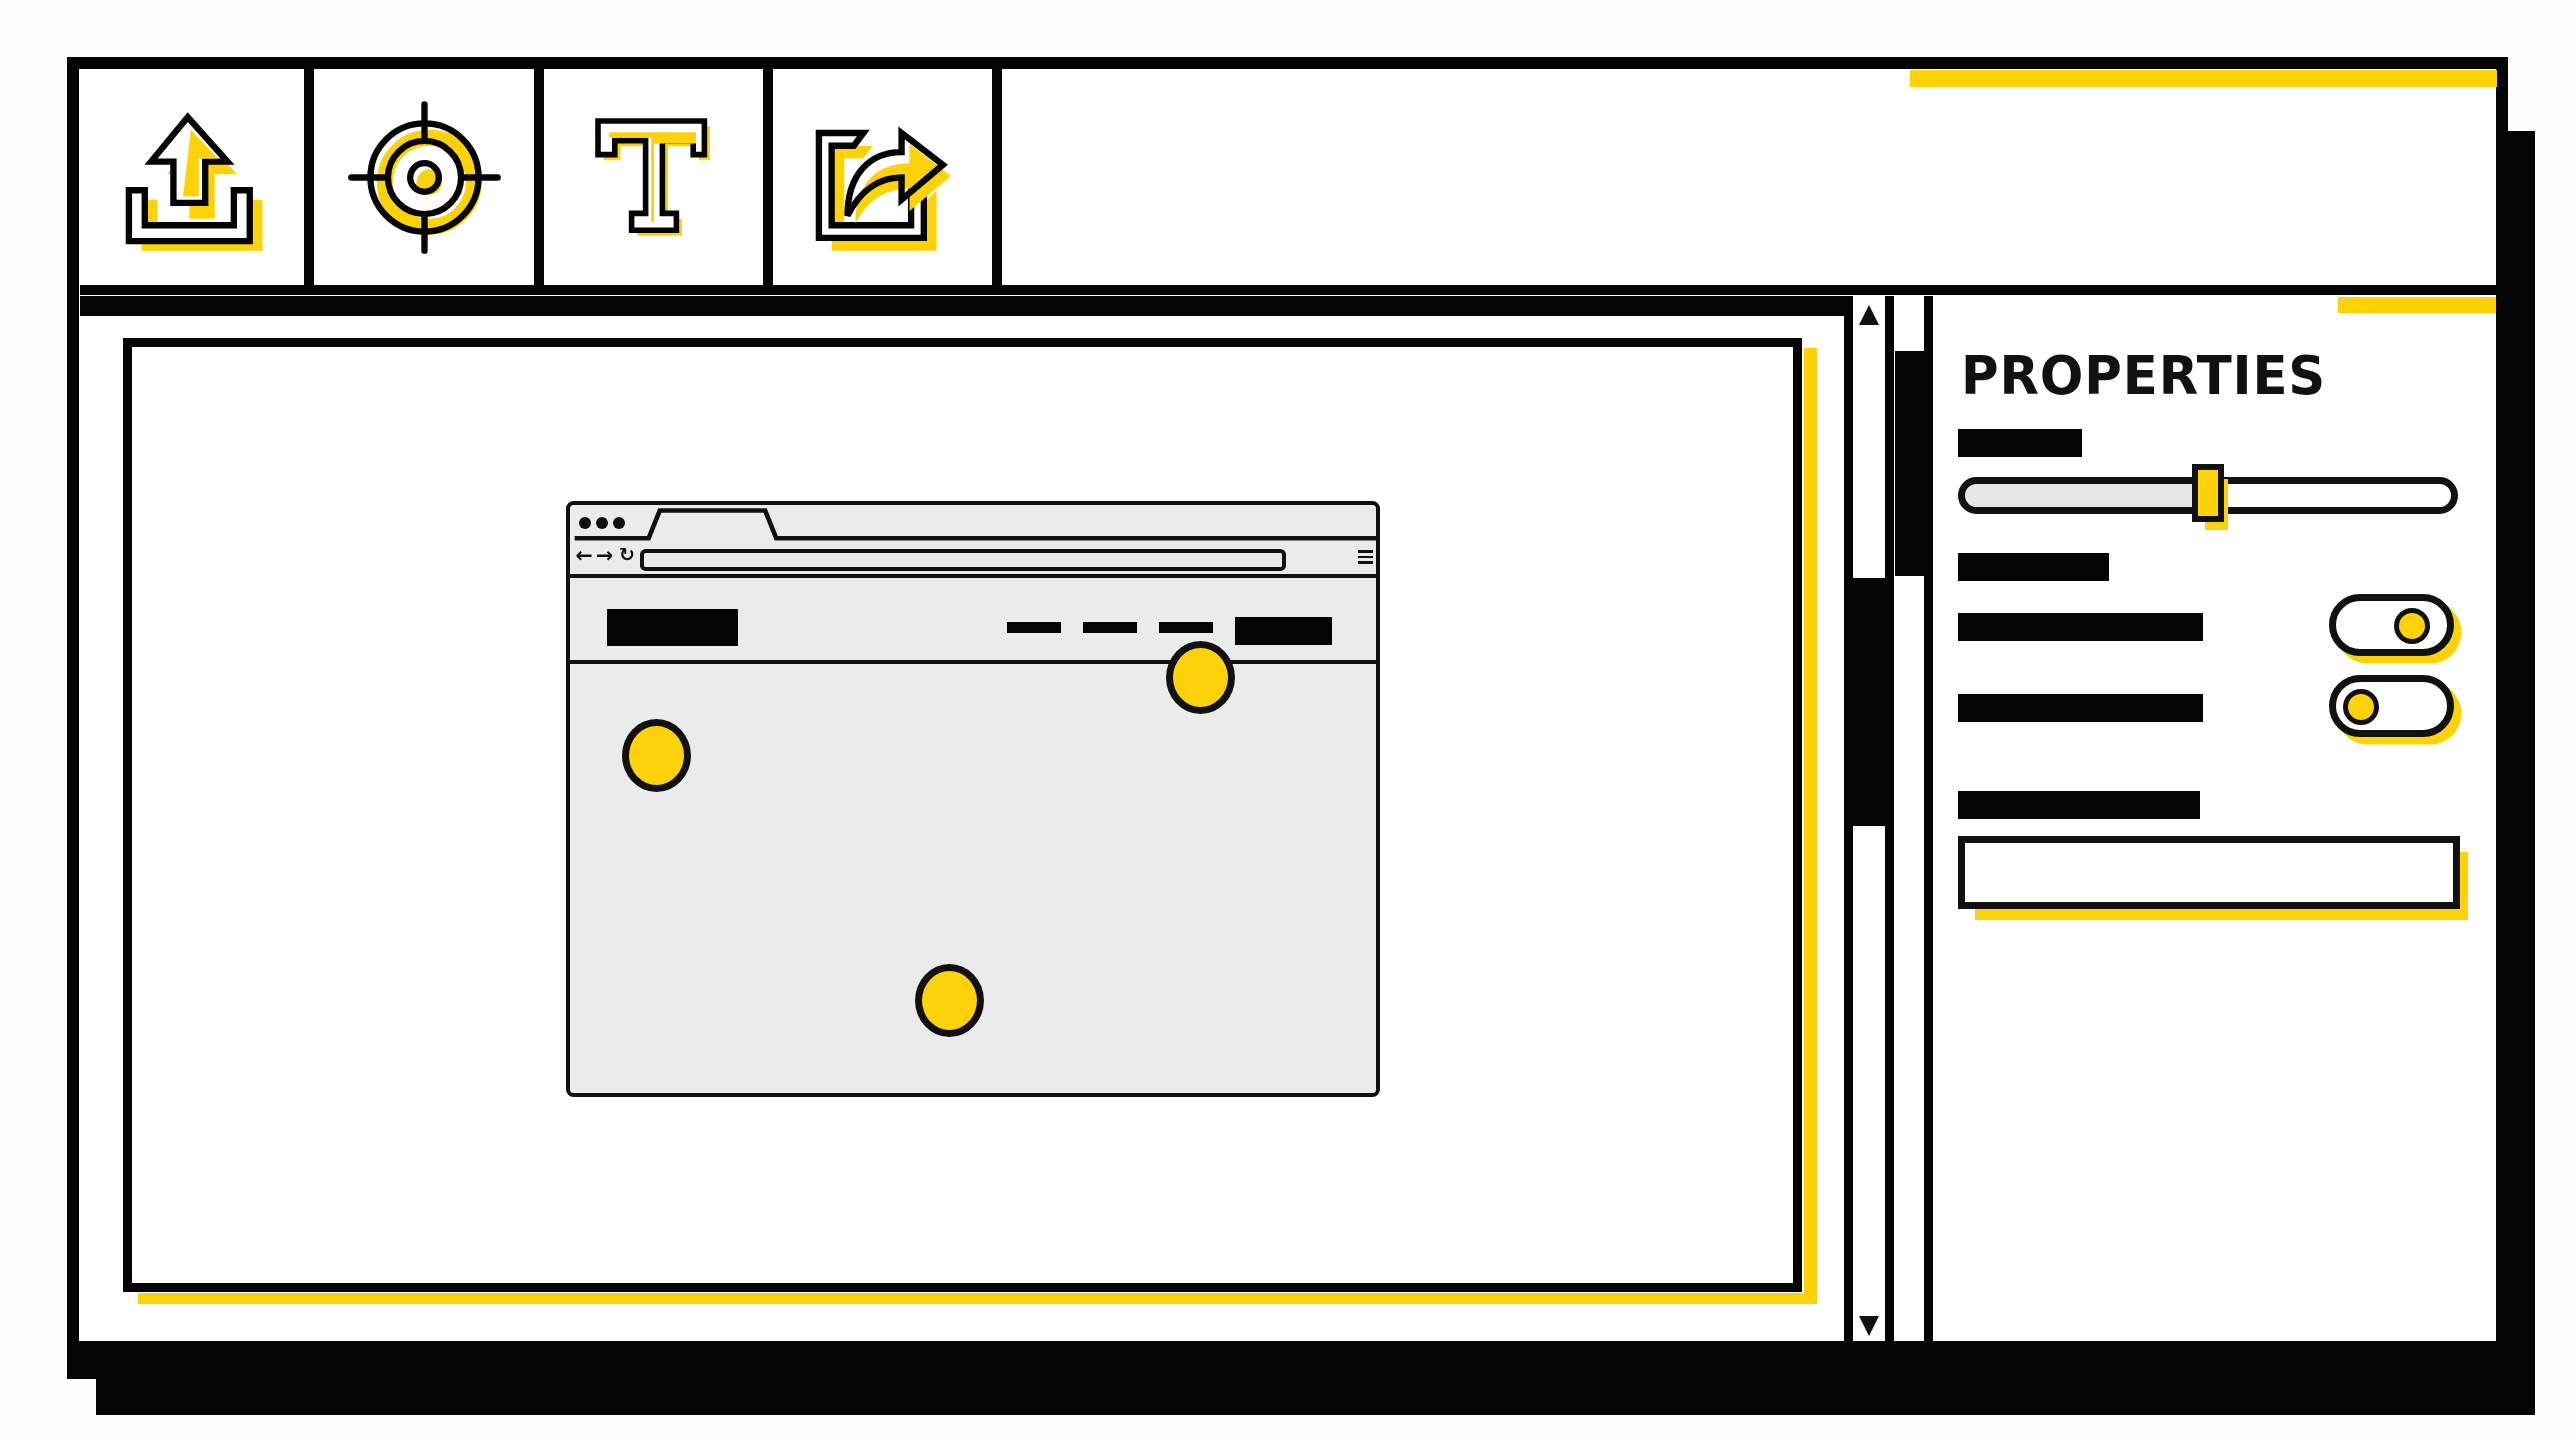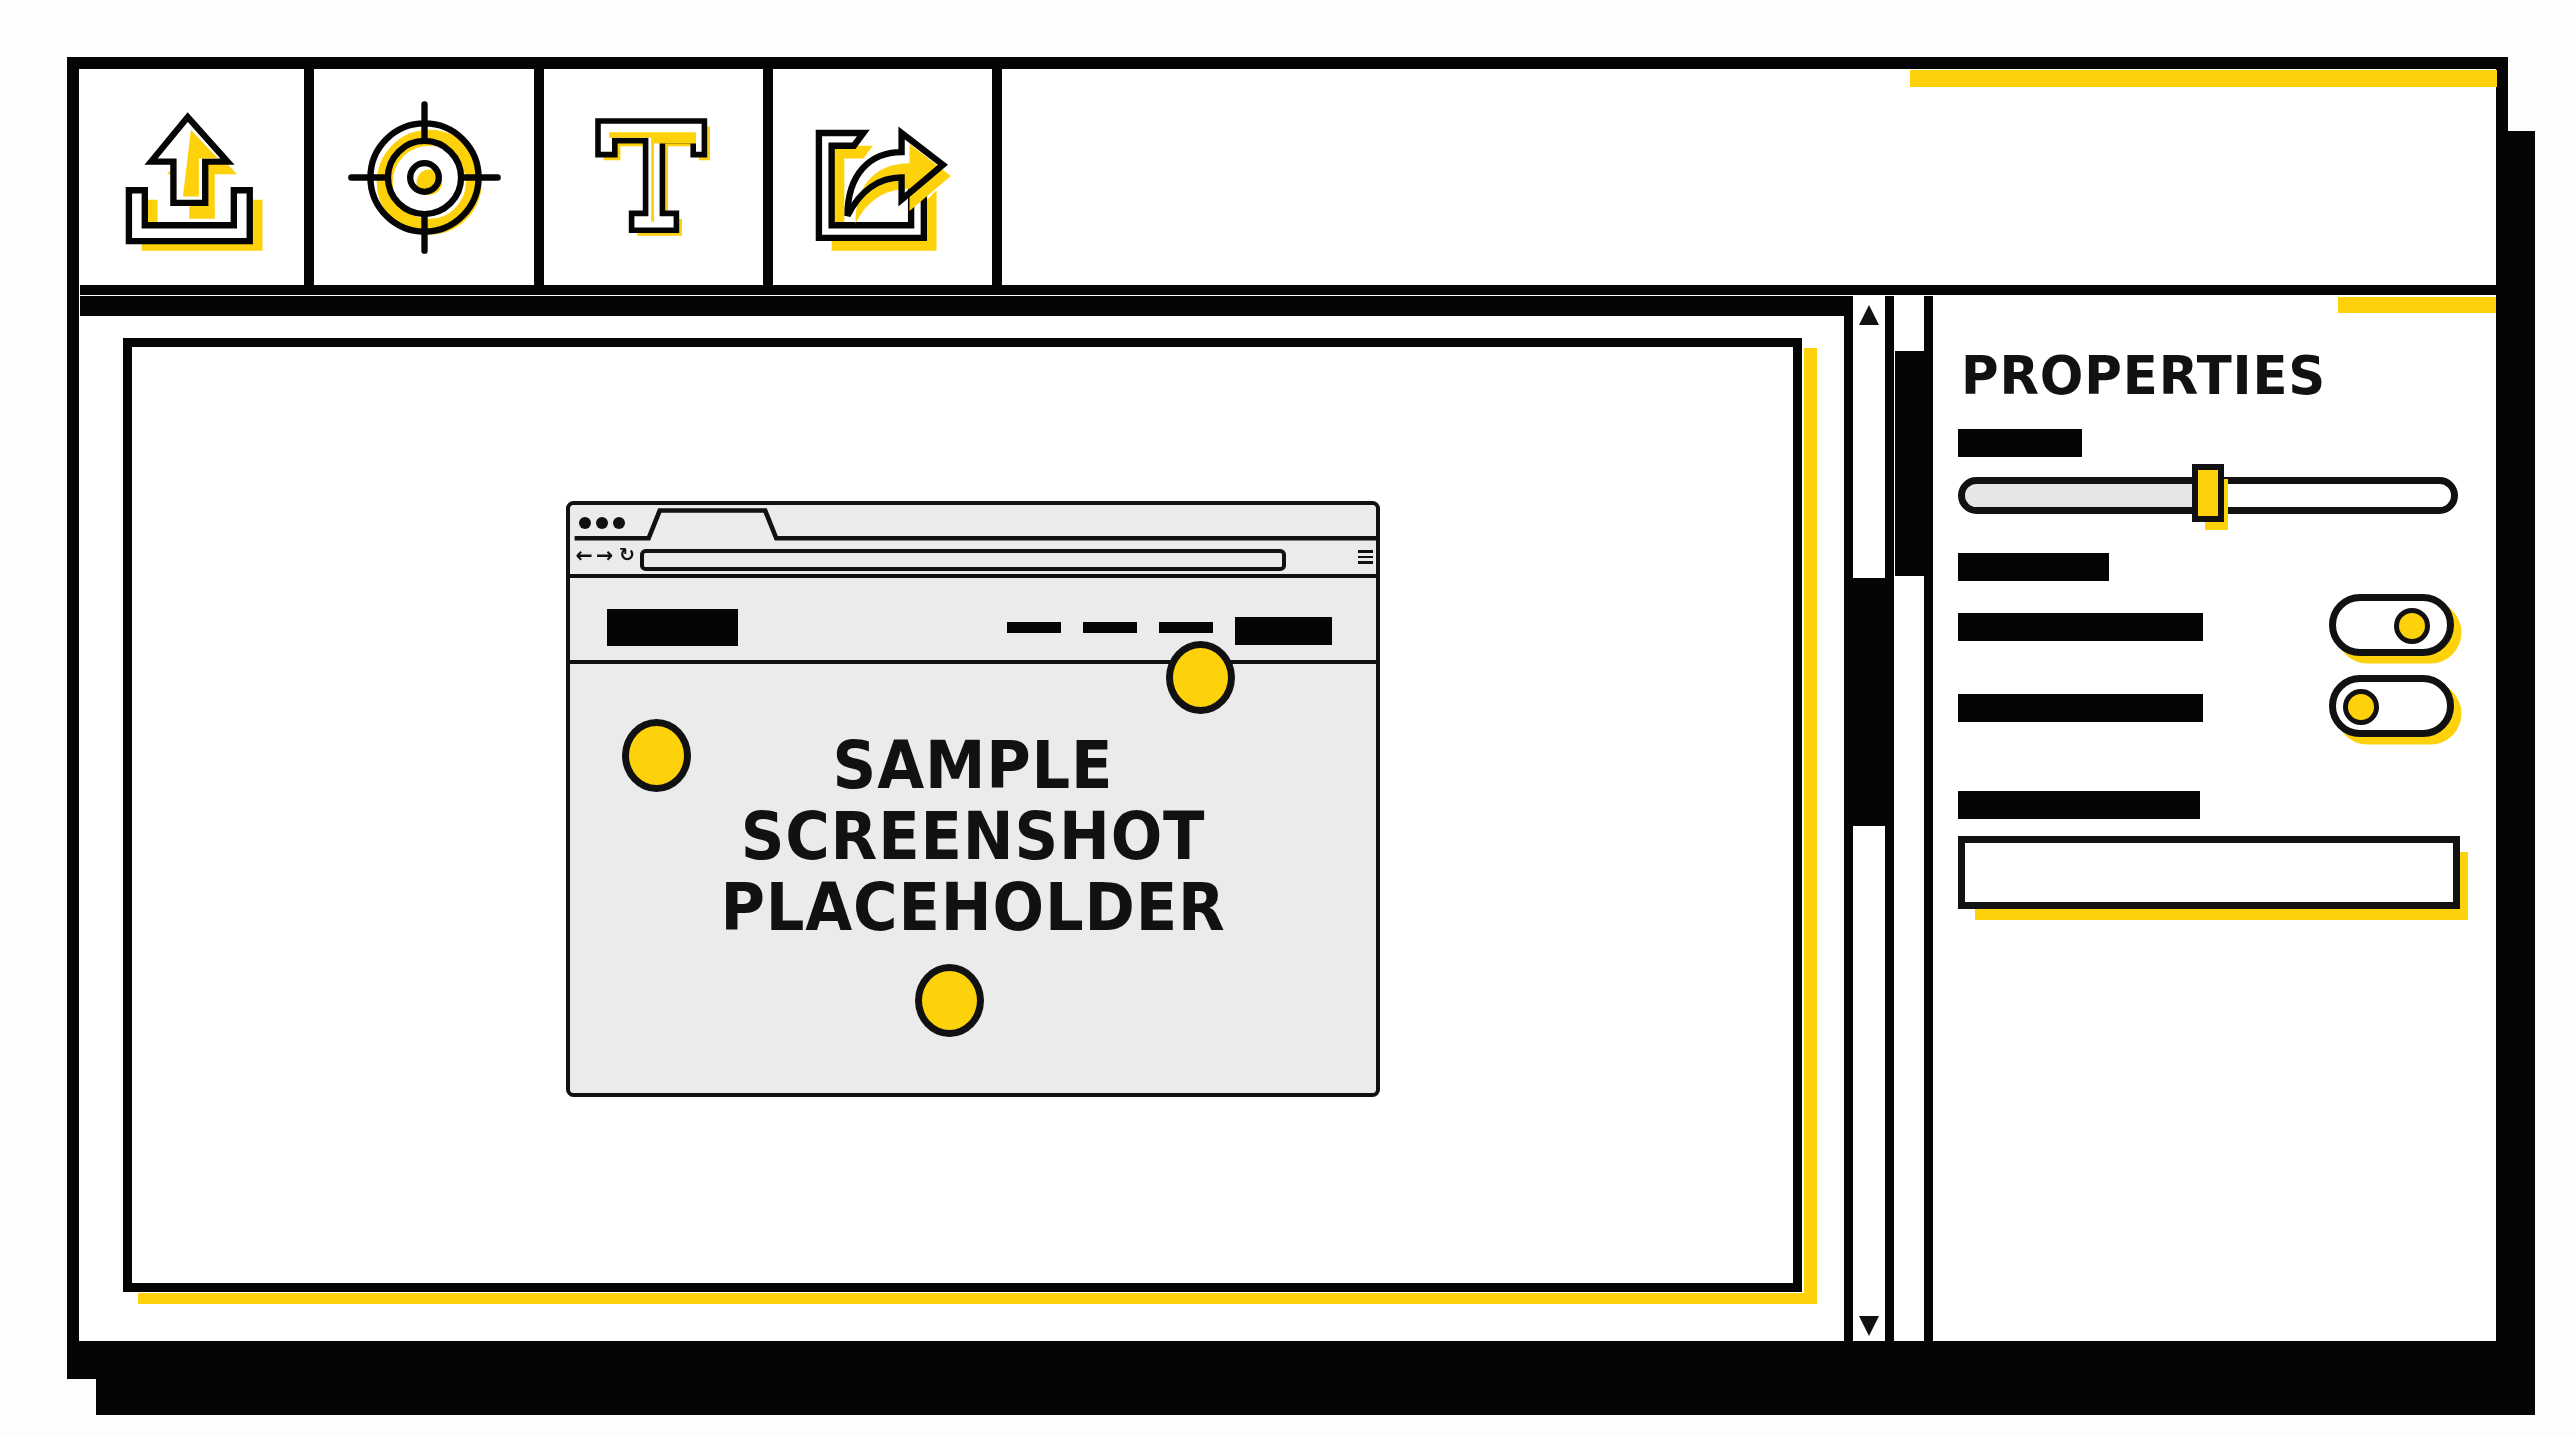--- a/index.html
+++ b/index.html
@@ -100,27 +100,20 @@
   </div>
 
   <div class="abs" style="left:0;top:78px;width:100%;height:81px;border-bottom:4.7px solid #111;">
     <div class="abs blk" style="left:37px;top:26px;width:131px;height:37px;"></div>
     <div class="abs blk" style="left:437px;top:39px;width:54px;height:11.2px;"></div>
     <div class="abs blk" style="left:513px;top:39px;width:54px;height:11.2px;"></div>
     <div class="abs blk" style="left:589px;top:39px;width:54px;height:11.2px;"></div>
     <div class="abs blk" style="left:665px;top:34px;width:97px;height:28px;"></div>
   </div>
 
-  <div class="abs" style="left:0;top:225px;width:100%;">
-    <div id="placeholder-title">
-      <div>SAMPLE</div>
-      <div>SCREENSHOT</div>
-      <div>PLACEHOLDER</div>
-    </div>
-  </div>
 </div>
 
 <div class="dot abs" style="left:1166px;top:641px;width:69px;height:73px;"></div>
 <div class="dot abs" style="left:622px;top:719px;width:69px;height:73px;"></div>
 <div class="dot abs" style="left:915px;top:964px;width:69px;height:73px;"></div>
 
 <div class="abs blk" style="left:1844px;top:296px;width:9.4px;height:1045px;"></div>
 <div class="abs" style="left:1853px;top:296px;width:32px;height:1045px;background:#fff;">
   <div class="abs arrow" style="left:5.6px;top:9.4px;border-bottom:20.6px solid #111;"></div>
   <div class="abs blk" style="left:0;top:282px;width:32px;height:248px;"></div>

